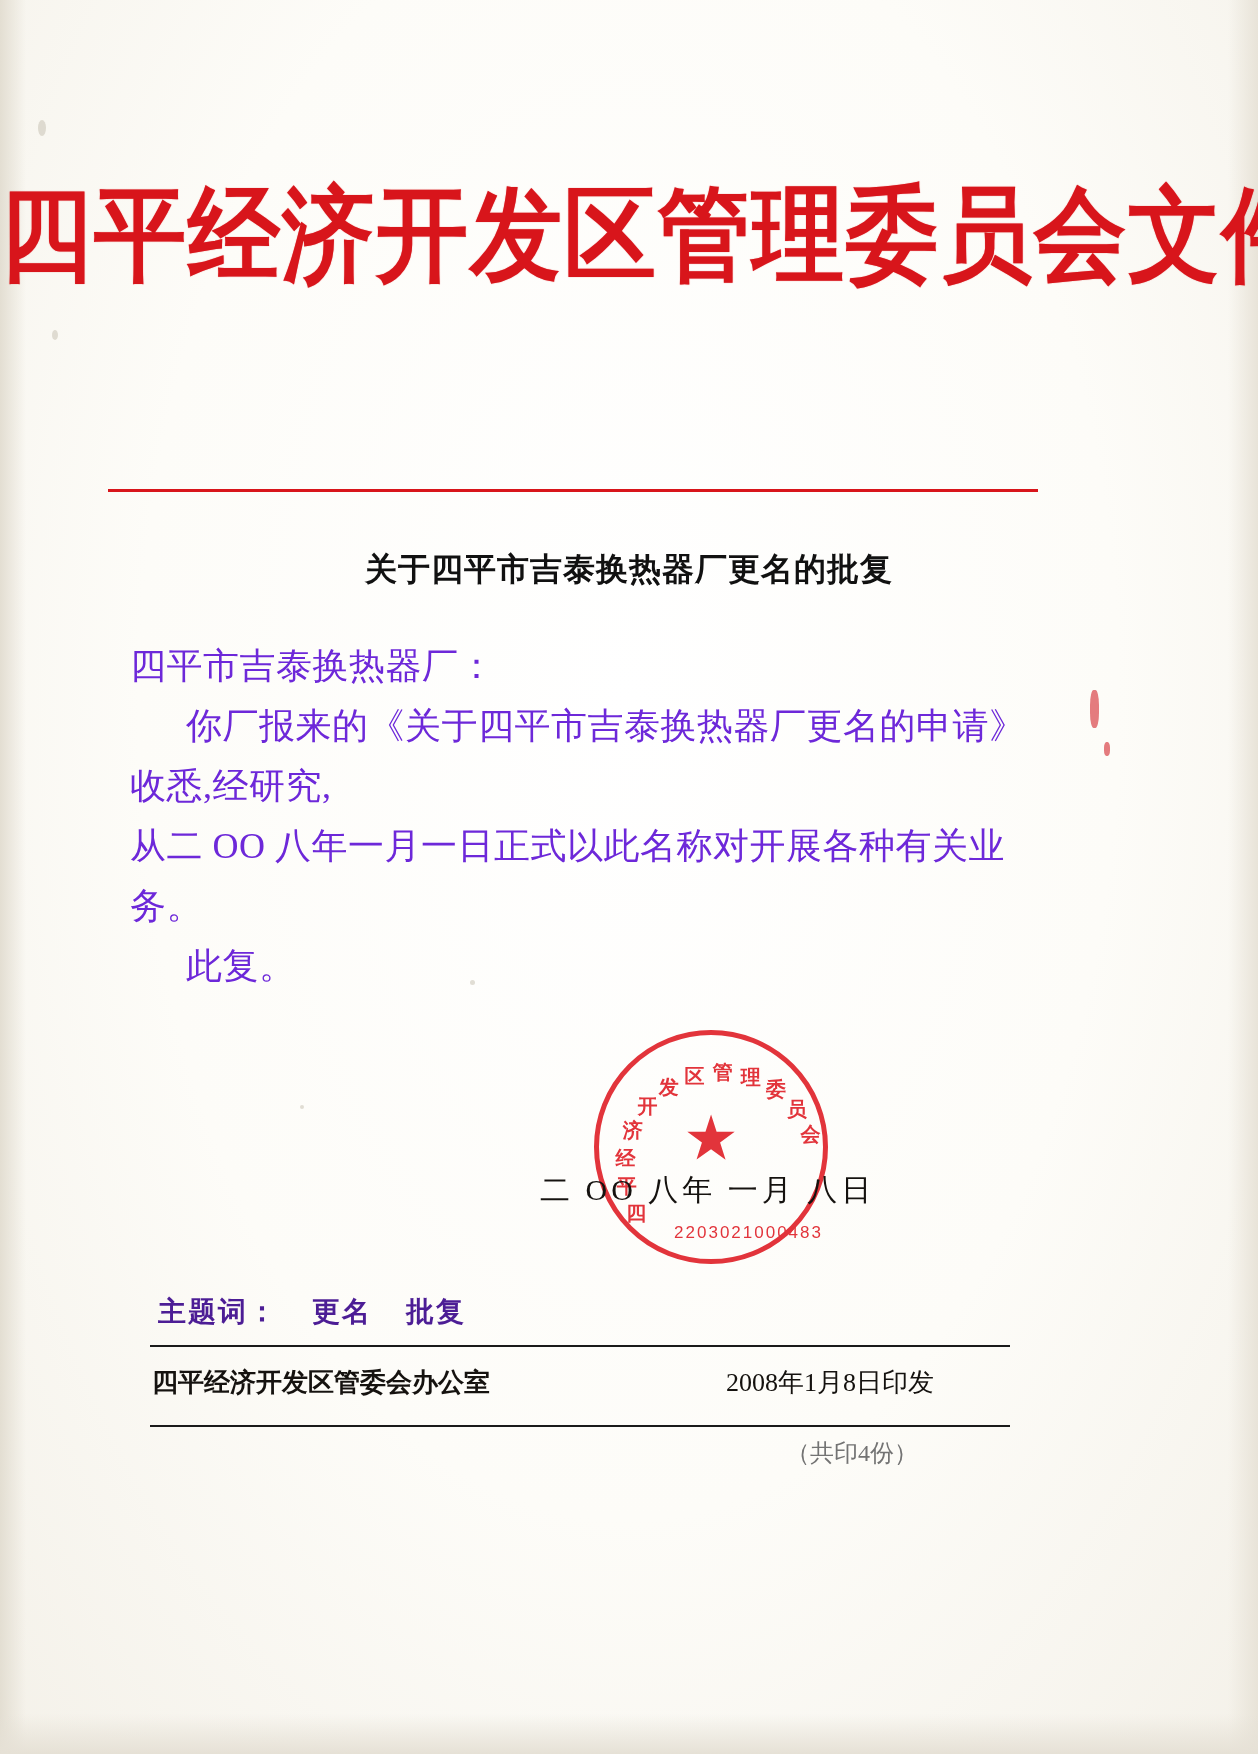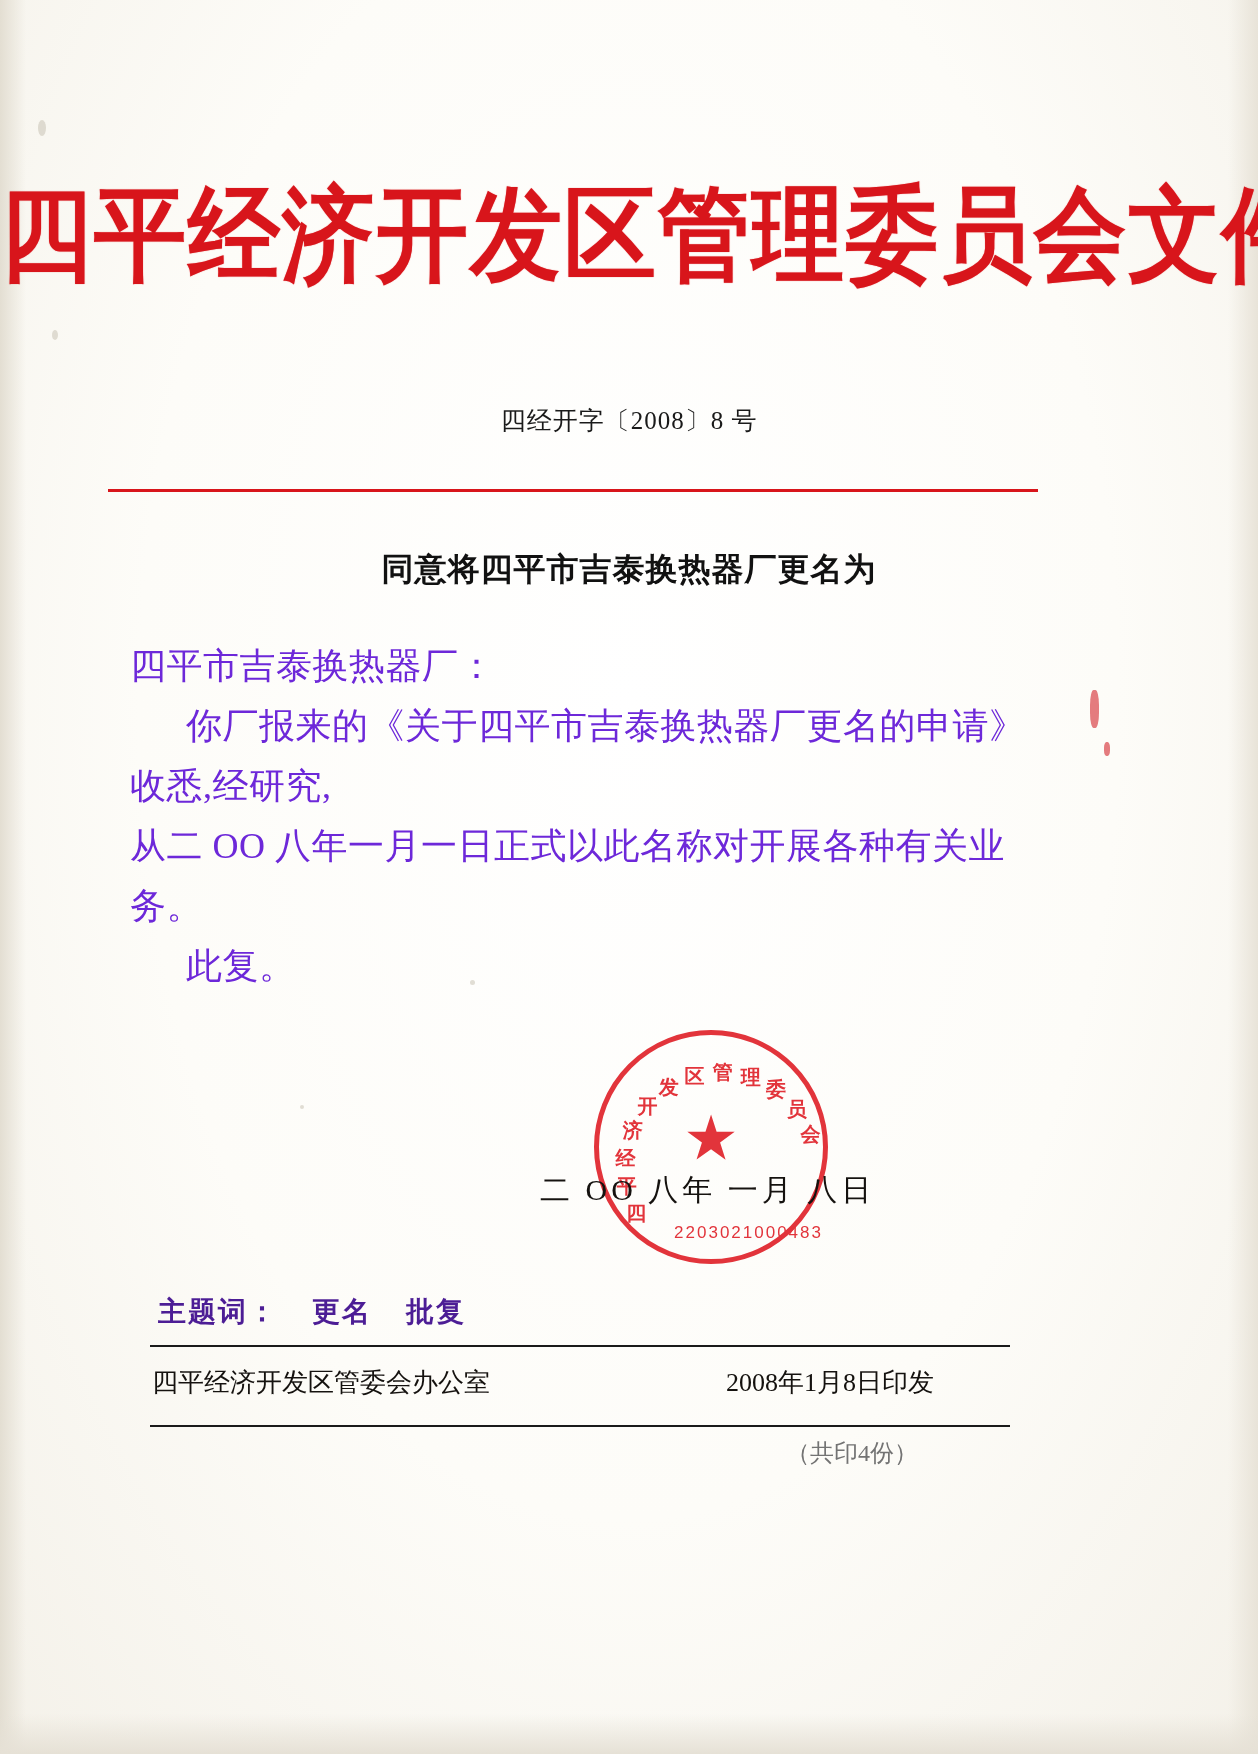--- a/index.html
+++ b/index.html
@@ -212,20 +212,21 @@
   .keywords .kw {
     margin-left: 34px;
     font-weight: bold;
   }
   .footer-office {
     position: absolute;
     left: 152px;
     top: 1365px;
     font-size: 26px;
     color: #15120f;
+    font-weight: bold;
   }
   .footer-print-date {
     position: absolute;
     left: 726px;
     top: 1365px;
     font-size: 26px;
     color: #15120f;
     font-family: Liberation Serif, serif;
   }
   .footer-copies {
@@ -263,25 +264,24 @@
   <div class="speck" style="left:52px;  top:330px; width:6px;  height:10px;"></div>
   <div class="speck" style="left:470px; top:980px; width:5px;  height:5px;"></div>
   <div class="speck" style="left:300px; top:1105px;width:4px;  height:4px;"></div>
   <div class="red-mark" style="left:1090px; top:690px; width:9px; height:38px;"></div>
   <div class="red-mark" style="left:1104px; top:742px; width:6px; height:14px;"></div>
 
   <div class="content">
 
     <div class="masthead">四平经济开发区管理委员会文件</div>
 
-    <div class="doc-number">四经开字〔2008〕8 号</div>
 
     <div class="red-rule"></div>
 
-    <div class="doc-title">同意将四平市吉泰换热器厂更名为</div>
+    <div class="doc-title">关于四平市吉泰换热器厂更名的批复</div>
 
     <div class="body-block">
       <p>四平市吉泰换热器厂：</p>
       <p class="indent">你厂报来的《关于四平市吉泰换热器厂更名的申请》收悉,经研究,</p>
       <p>从二 OO 八年一月一日正式以此名称对开展各种有关业务。</p>
       <p class="indent">此复。</p>
     </div>
 
     <div class="seal">
       <div class="seal-arc-text">

